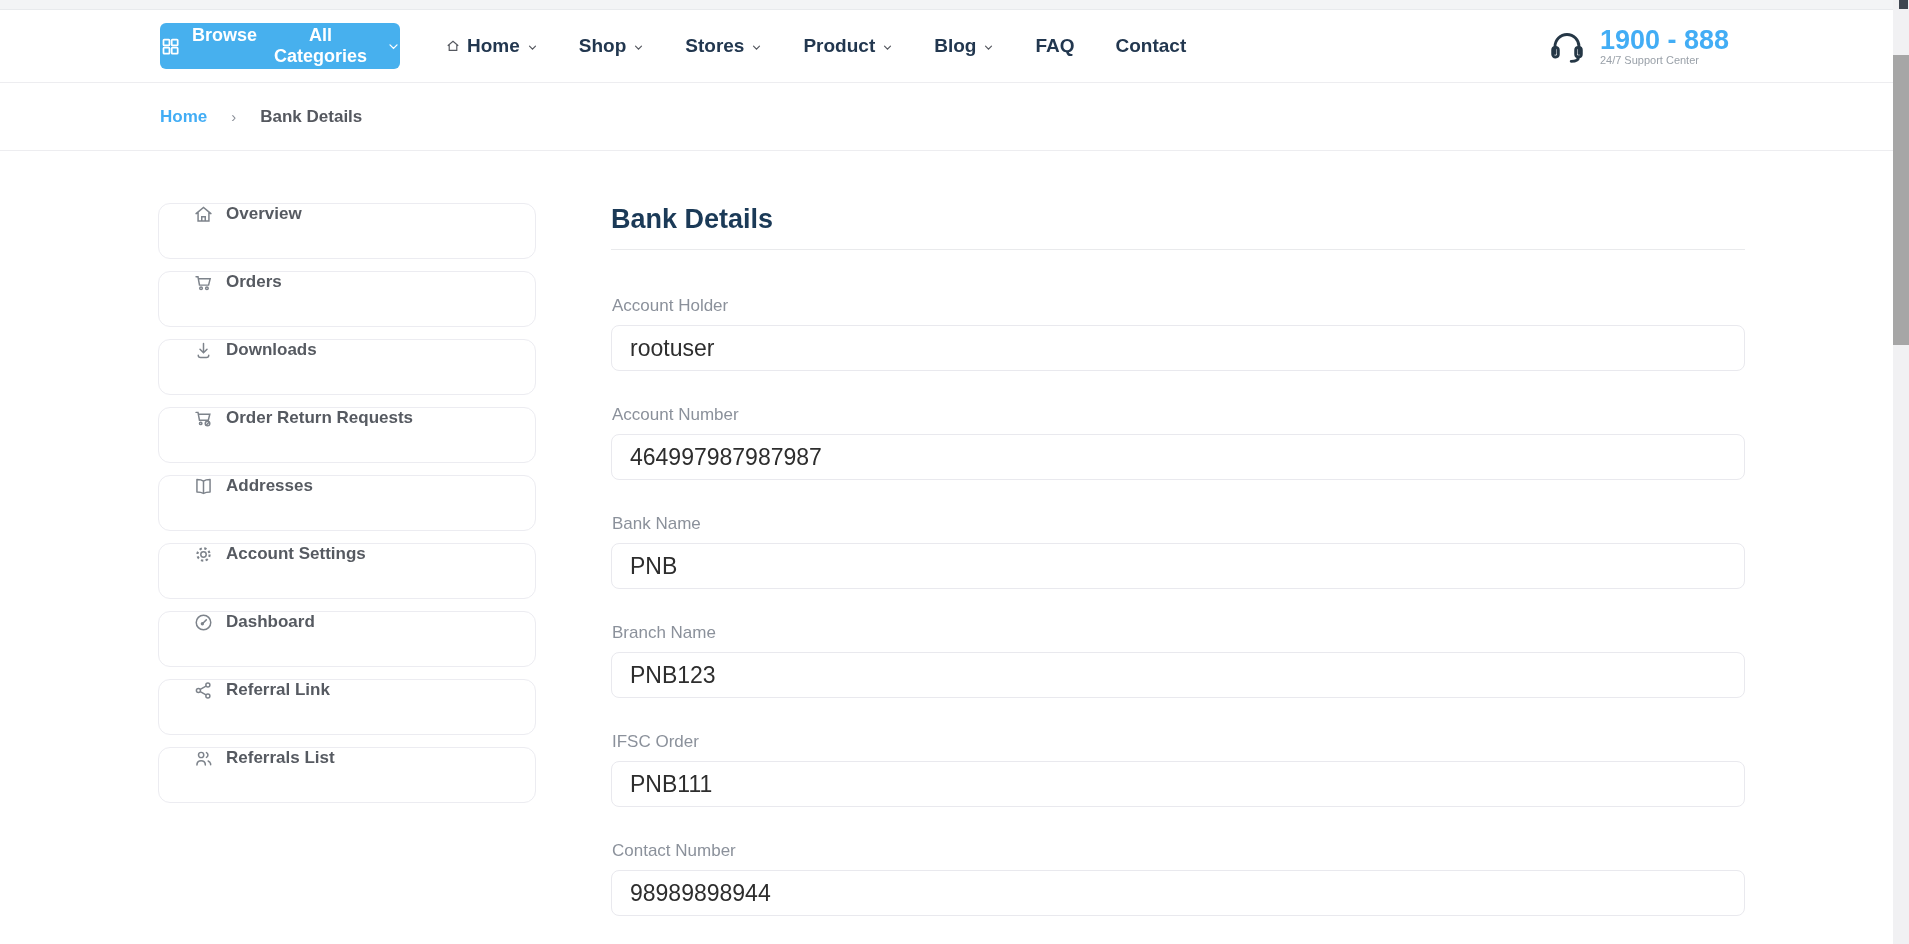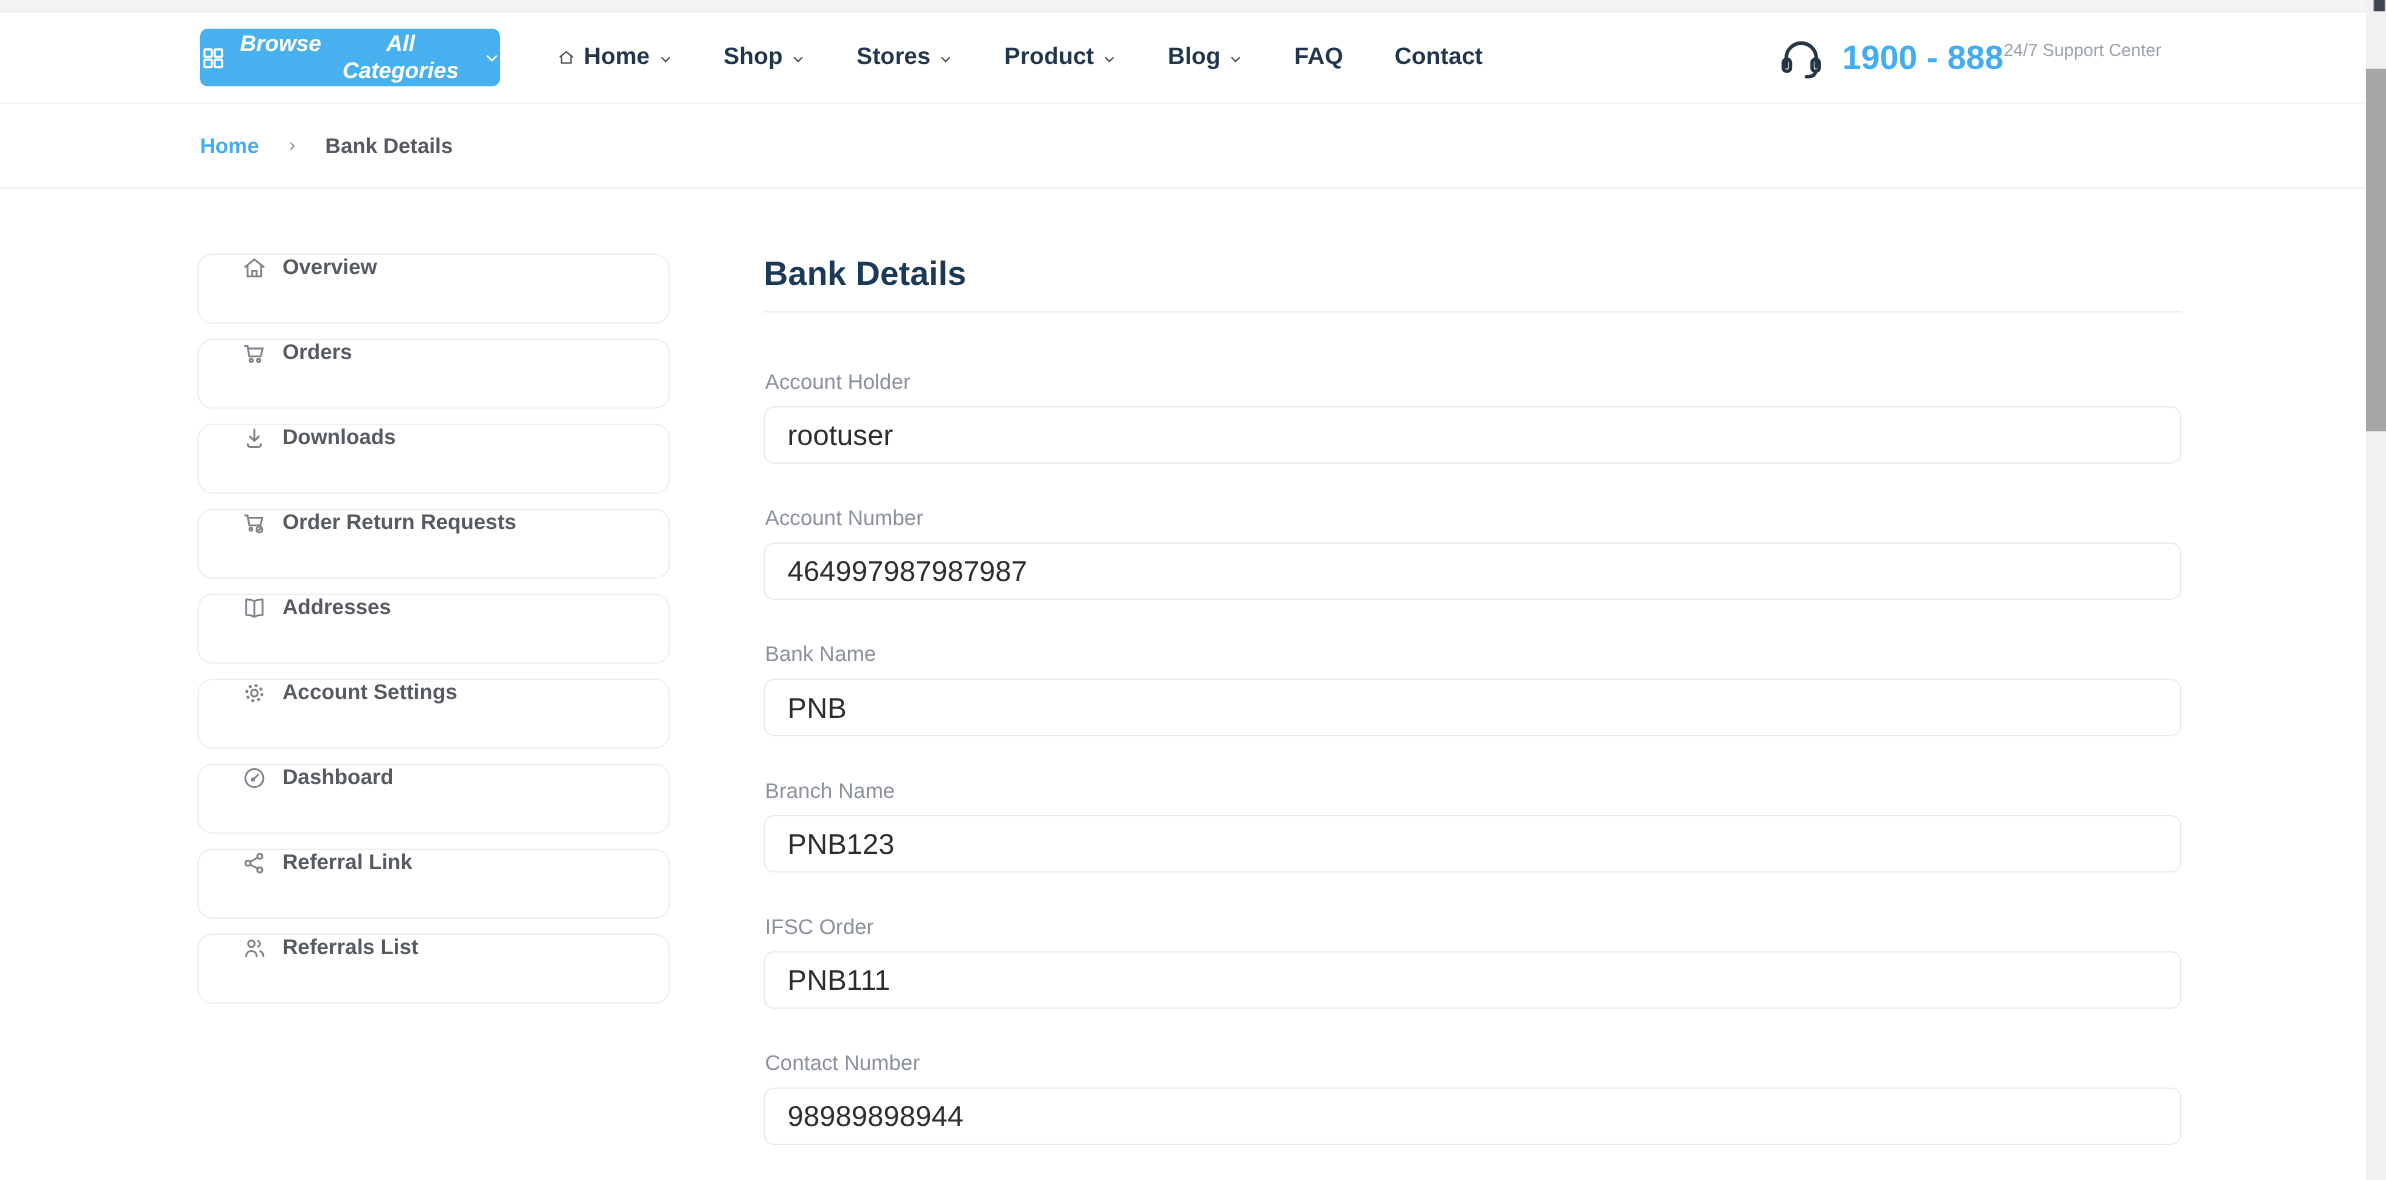--- a/index.html
+++ b/index.html
@@ -8,31 +8,31 @@
 
   
   .top-strip { height:10px; background:#f3f4f6; border-bottom:1px solid #e8eaed; }
 
   
   .navbar { height:73px; background:#fff; border-bottom:1px solid #ededf0;
             display:flex; align-items:center; padding:0 180px 0 160px; }
   .browse-btn { width:240px; height:46px; background:#47b0ee; border:none; border-radius:6px;
                 display:flex; align-items:center; justify-content:center; gap:11px;
                 color:#fff; font-size:18px; font-weight:bold; cursor:pointer;
-                font-family:"Liberation Sans", sans-serif;font-style:italic; }
+                font-family:"Liberation Sans", sans-serif; }
   .browse-btn svg { flex:none; }
   .browse-labels { display:flex; gap:8px; }
   .nav-menu { display:flex; align-items:center; gap:41px; margin-left:46px; }
   .nav-item { display:flex; align-items:center; gap:7px; color:#22374f; font-size:19px;
               font-weight:bold; cursor:pointer; }
   .nav-item svg.chev { margin-top:3px; }
   .support { margin-left:auto; display:flex; align-items:center; gap:13px; }
-  .support-txt { display:flex; flex-direction:row; align-items:flex-start; }
+  .support-txt { display:flex; flex-direction:column; align-items:flex-start; }
   .support-phone { color:#42adf5; font-size:27px; font-weight:bold; line-height:28px; }
-  .support-caption { color:#9aa1a9; font-size:14px; margin-top:0px; }
+  .support-caption { color:#9aa1a9; font-size:11px; margin-top:0px; }
 
   
   .breadcrumb-bar { height:68px; background:#fff; border-bottom:1px solid #ededf0;
                     display:flex; align-items:center; padding:0 160px; }
   .bc-home { color:#42adf5; font-size:17px; font-weight:bold; cursor:pointer; }
   .bc-sep { color:#8a8f98; font-size:15px; margin:0 24px; }
   .bc-current { color:#55585f; font-size:17px; font-weight:bold; }
 
   
   .content { display:flex; padding:52px 164px 0 158px; gap:75px; }

